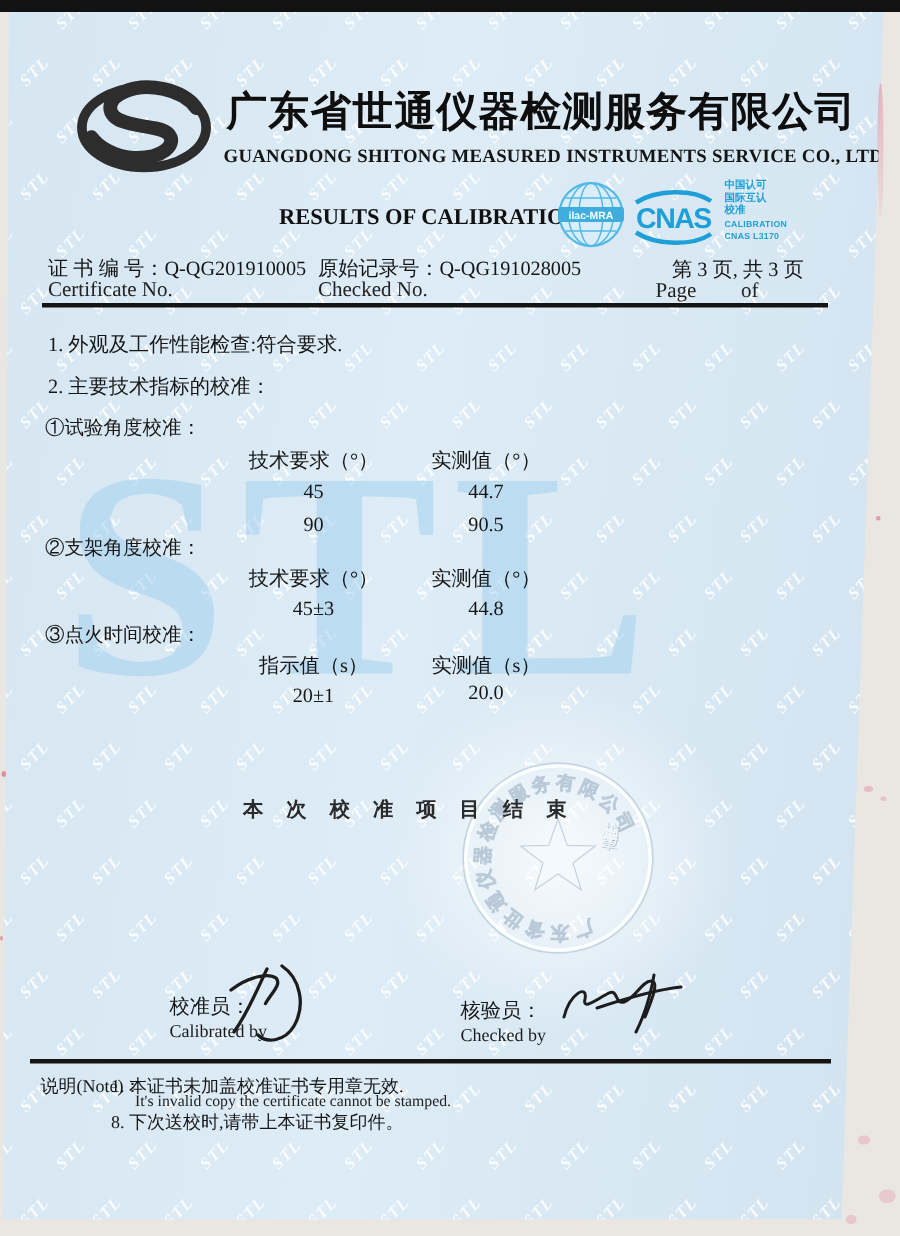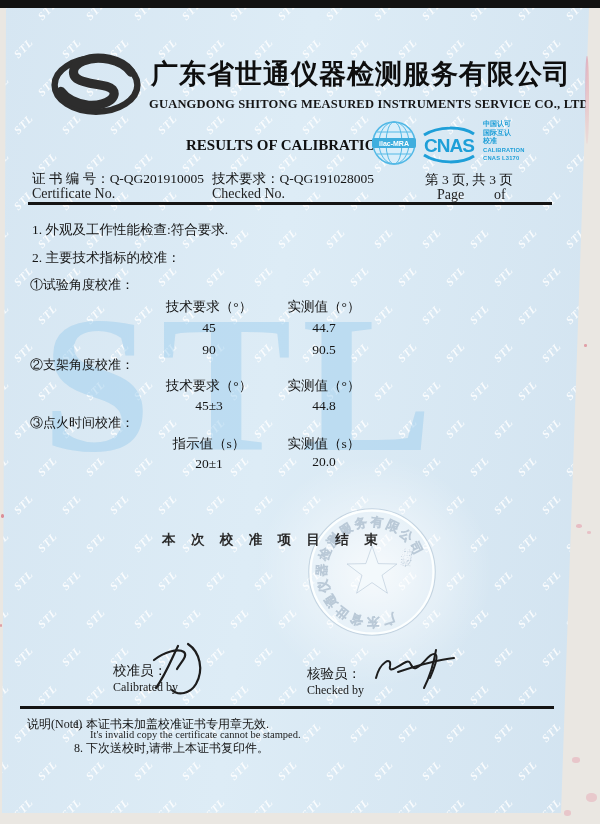--- a/index.html
+++ b/index.html
@@ -397,25 +397,25 @@
       <div class="en">CALIBRATION</div>
       <div class="en">CNAS L3170</div>
     </div>
 
     <div class="abs content row-cn" style="left:32px;top:170px;">
       <span>证 书 编 号：</span><span>Q-QG201910005</span>
     </div>
     <div class="abs content row-en" style="left:32px;top:186px;">Certificate No.</div>
 
     <div class="abs content row-cn" style="left:212px;top:170px;">
-      <span>技术要求：</span><span>Q-QG191028005</span>
+      <span>原始记录号：</span><span>Q-QG191028005</span>
     </div>
     <div class="abs content row-en" style="left:212px;top:186px;">Checked No.</div>
 
-    <div class="abs content row-cn" style="left:425px;top:171px;">第 3 页, 共 3 页</div>
+    <div class="abs content row-cn" style="left:448px;top:171px;">第 3 页, 共 3 页</div>
     <div class="abs content row-en" style="left:437px;top:187px;">Page</div>
     <div class="abs content row-en" style="left:494px;top:187px;">of</div>
 
     <div class="abs rule" style="left:28px;top:202px;width:524px;"></div>
 
     <div class="abs content b" style="left:32px;top:221px;">1. 外观及工作性能检查:符合要求.</div>
     <div class="abs content b" style="left:32px;top:249px;">2. 主要技术指标的校准：</div>
 
     <div class="abs content b" style="left:30px;top:276px;font-size:13px;">①试验角度校准：</div>
     <div class="abs content b col1" style="top:298px;">技术要求（°）</div>

